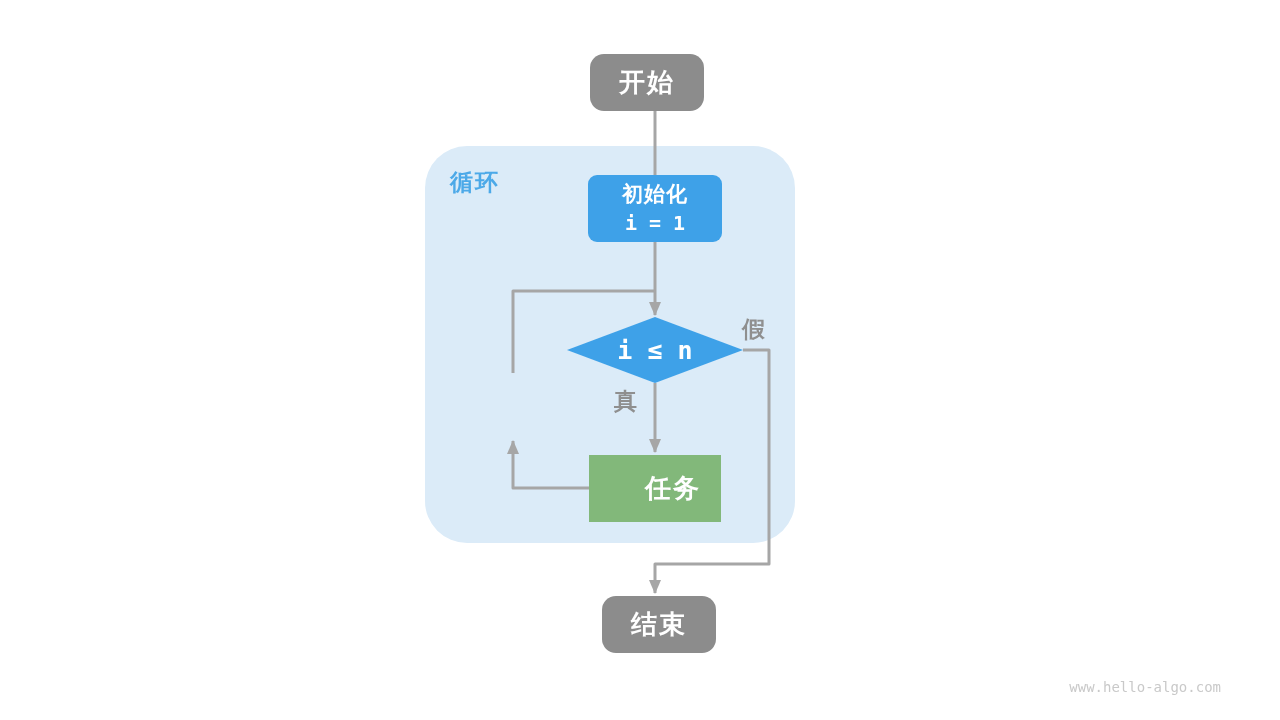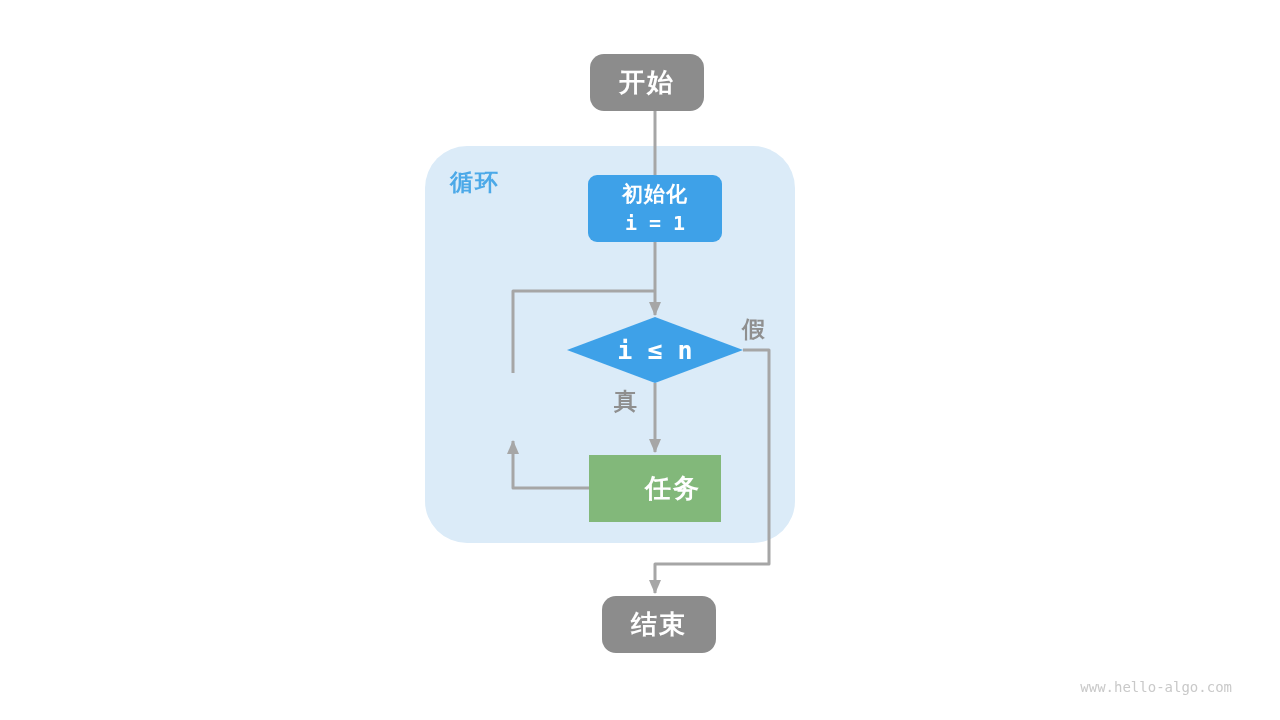--- a/index.html
+++ b/index.html
@@ -117,21 +117,21 @@
     position: absolute;
     font-size: 23px;
     font-weight: bold;
     color: var(--edge-label, #8f8f8f);
   }
   .label-true  { left: 614px; top: 386px; }
   .label-false { left: 742px; top: 314px; }
   
   .watermark {
     position: absolute;
-    right: 48px;
+    right: 59px;
     top: 679px;
     font-family: "DejaVu Sans Mono", "Liberation Mono", monospace;
     font-size: 14px;
     color: var(--watermark, #c9c9c9);
   }
 </style>
 </head>
 <body>
 
 <div class="canvas">

